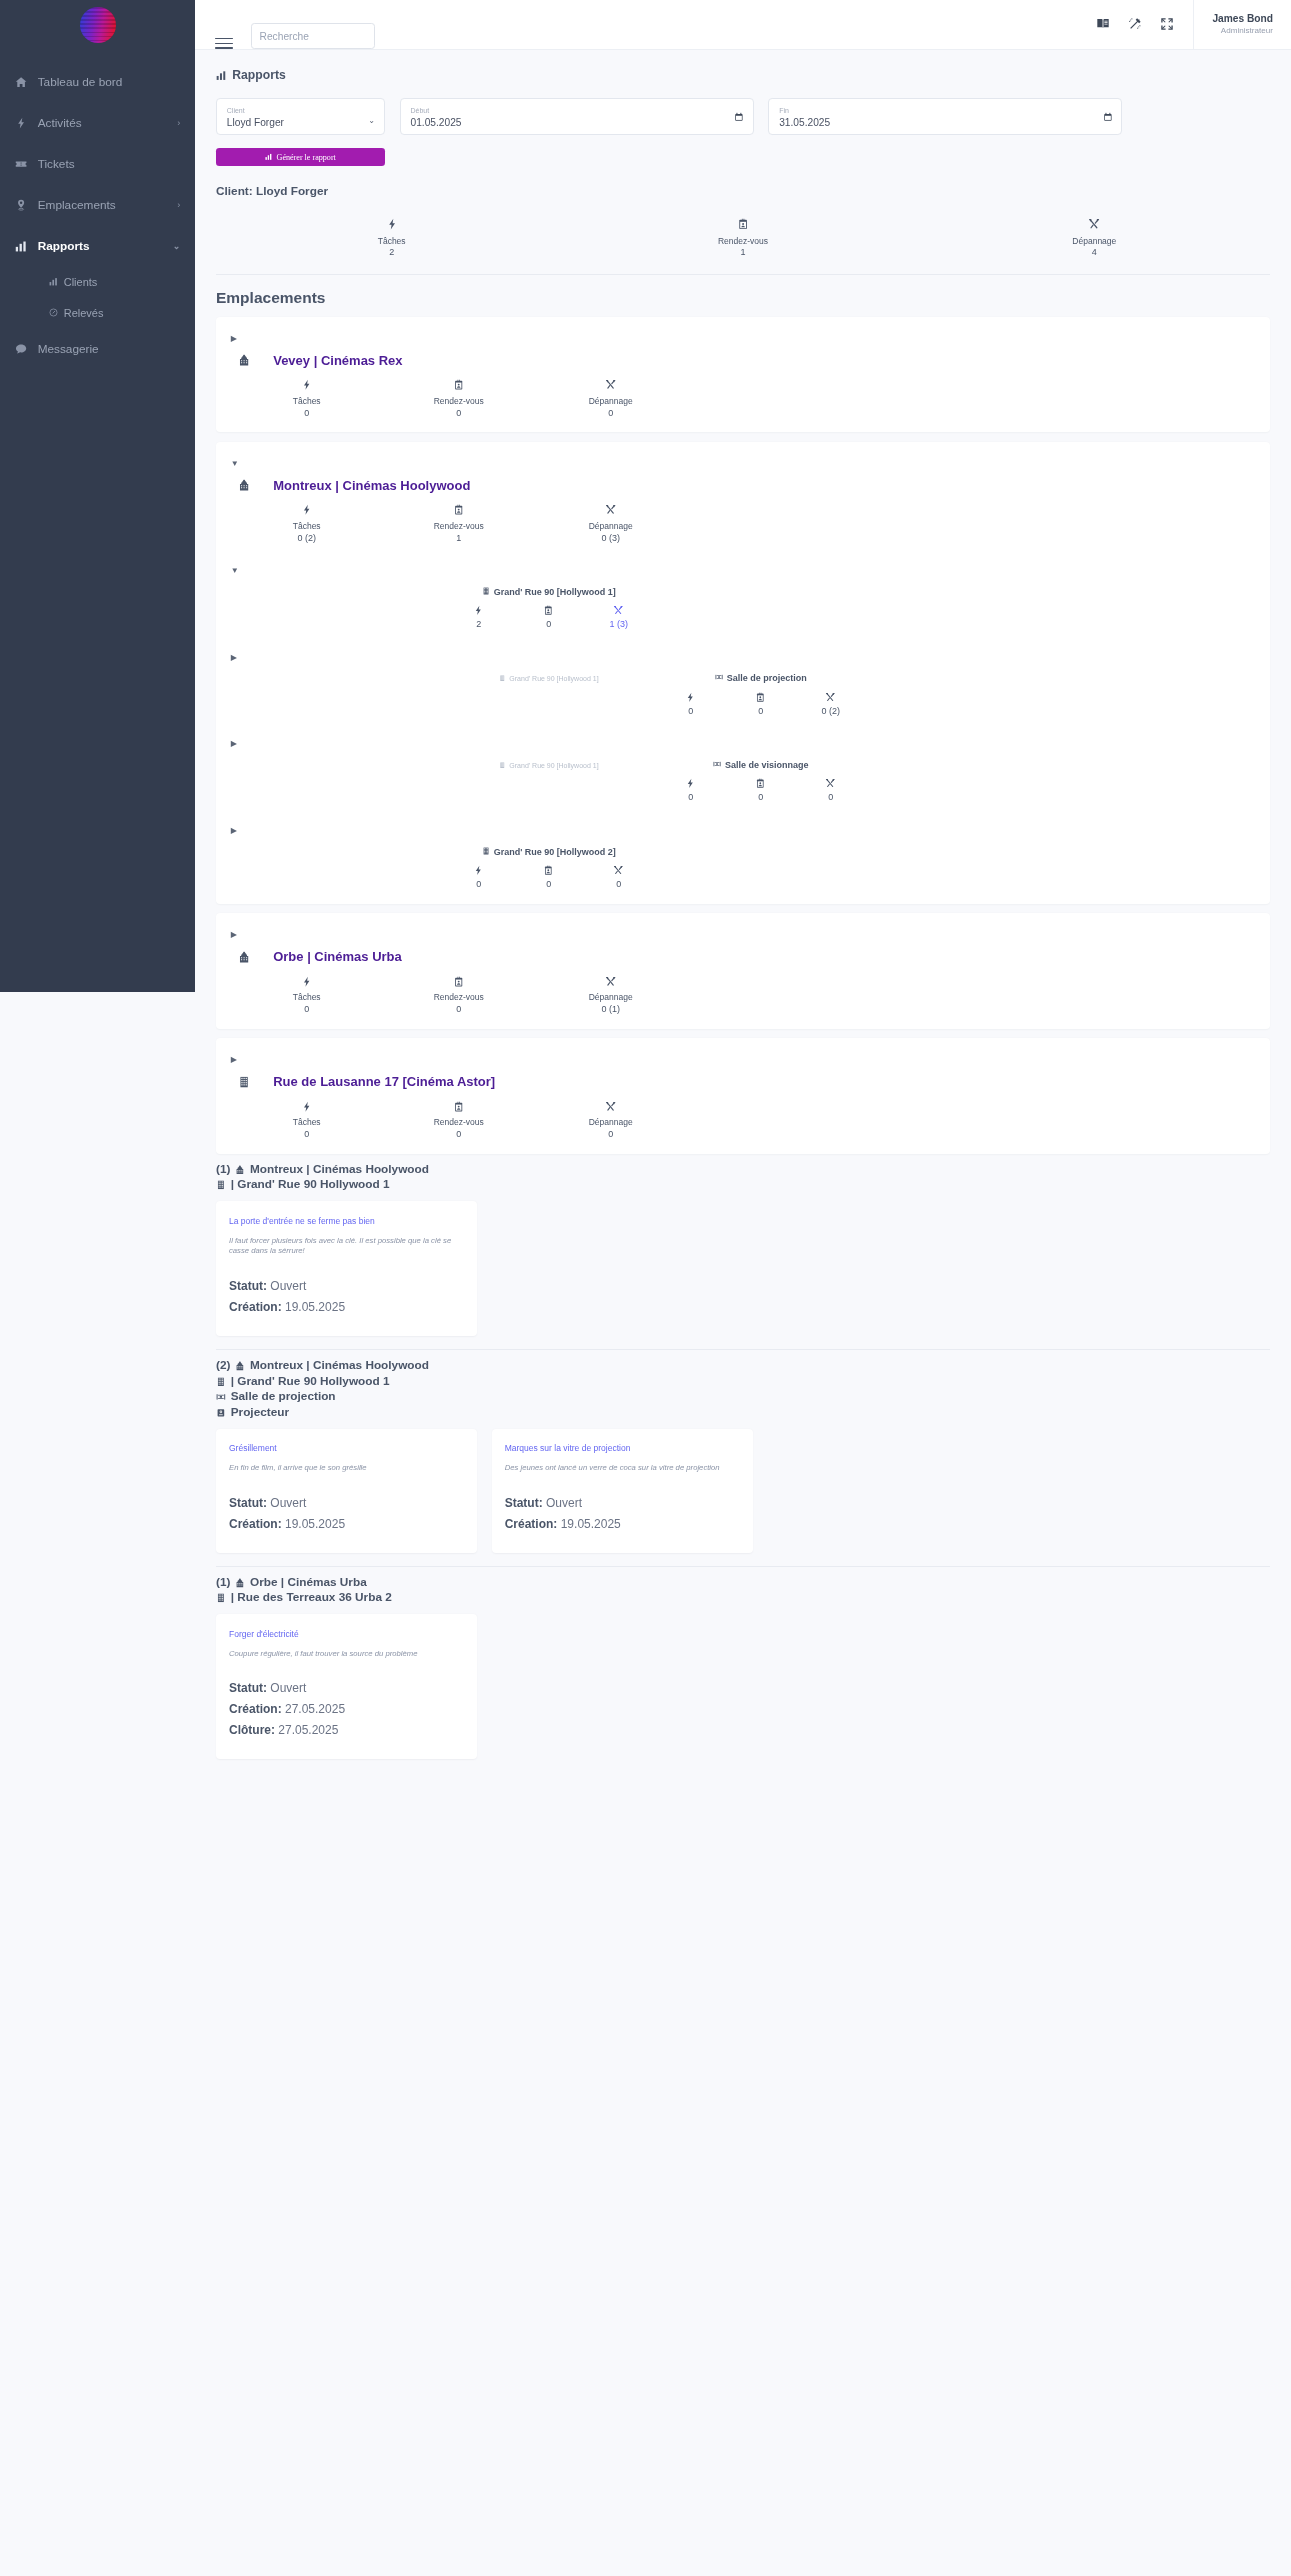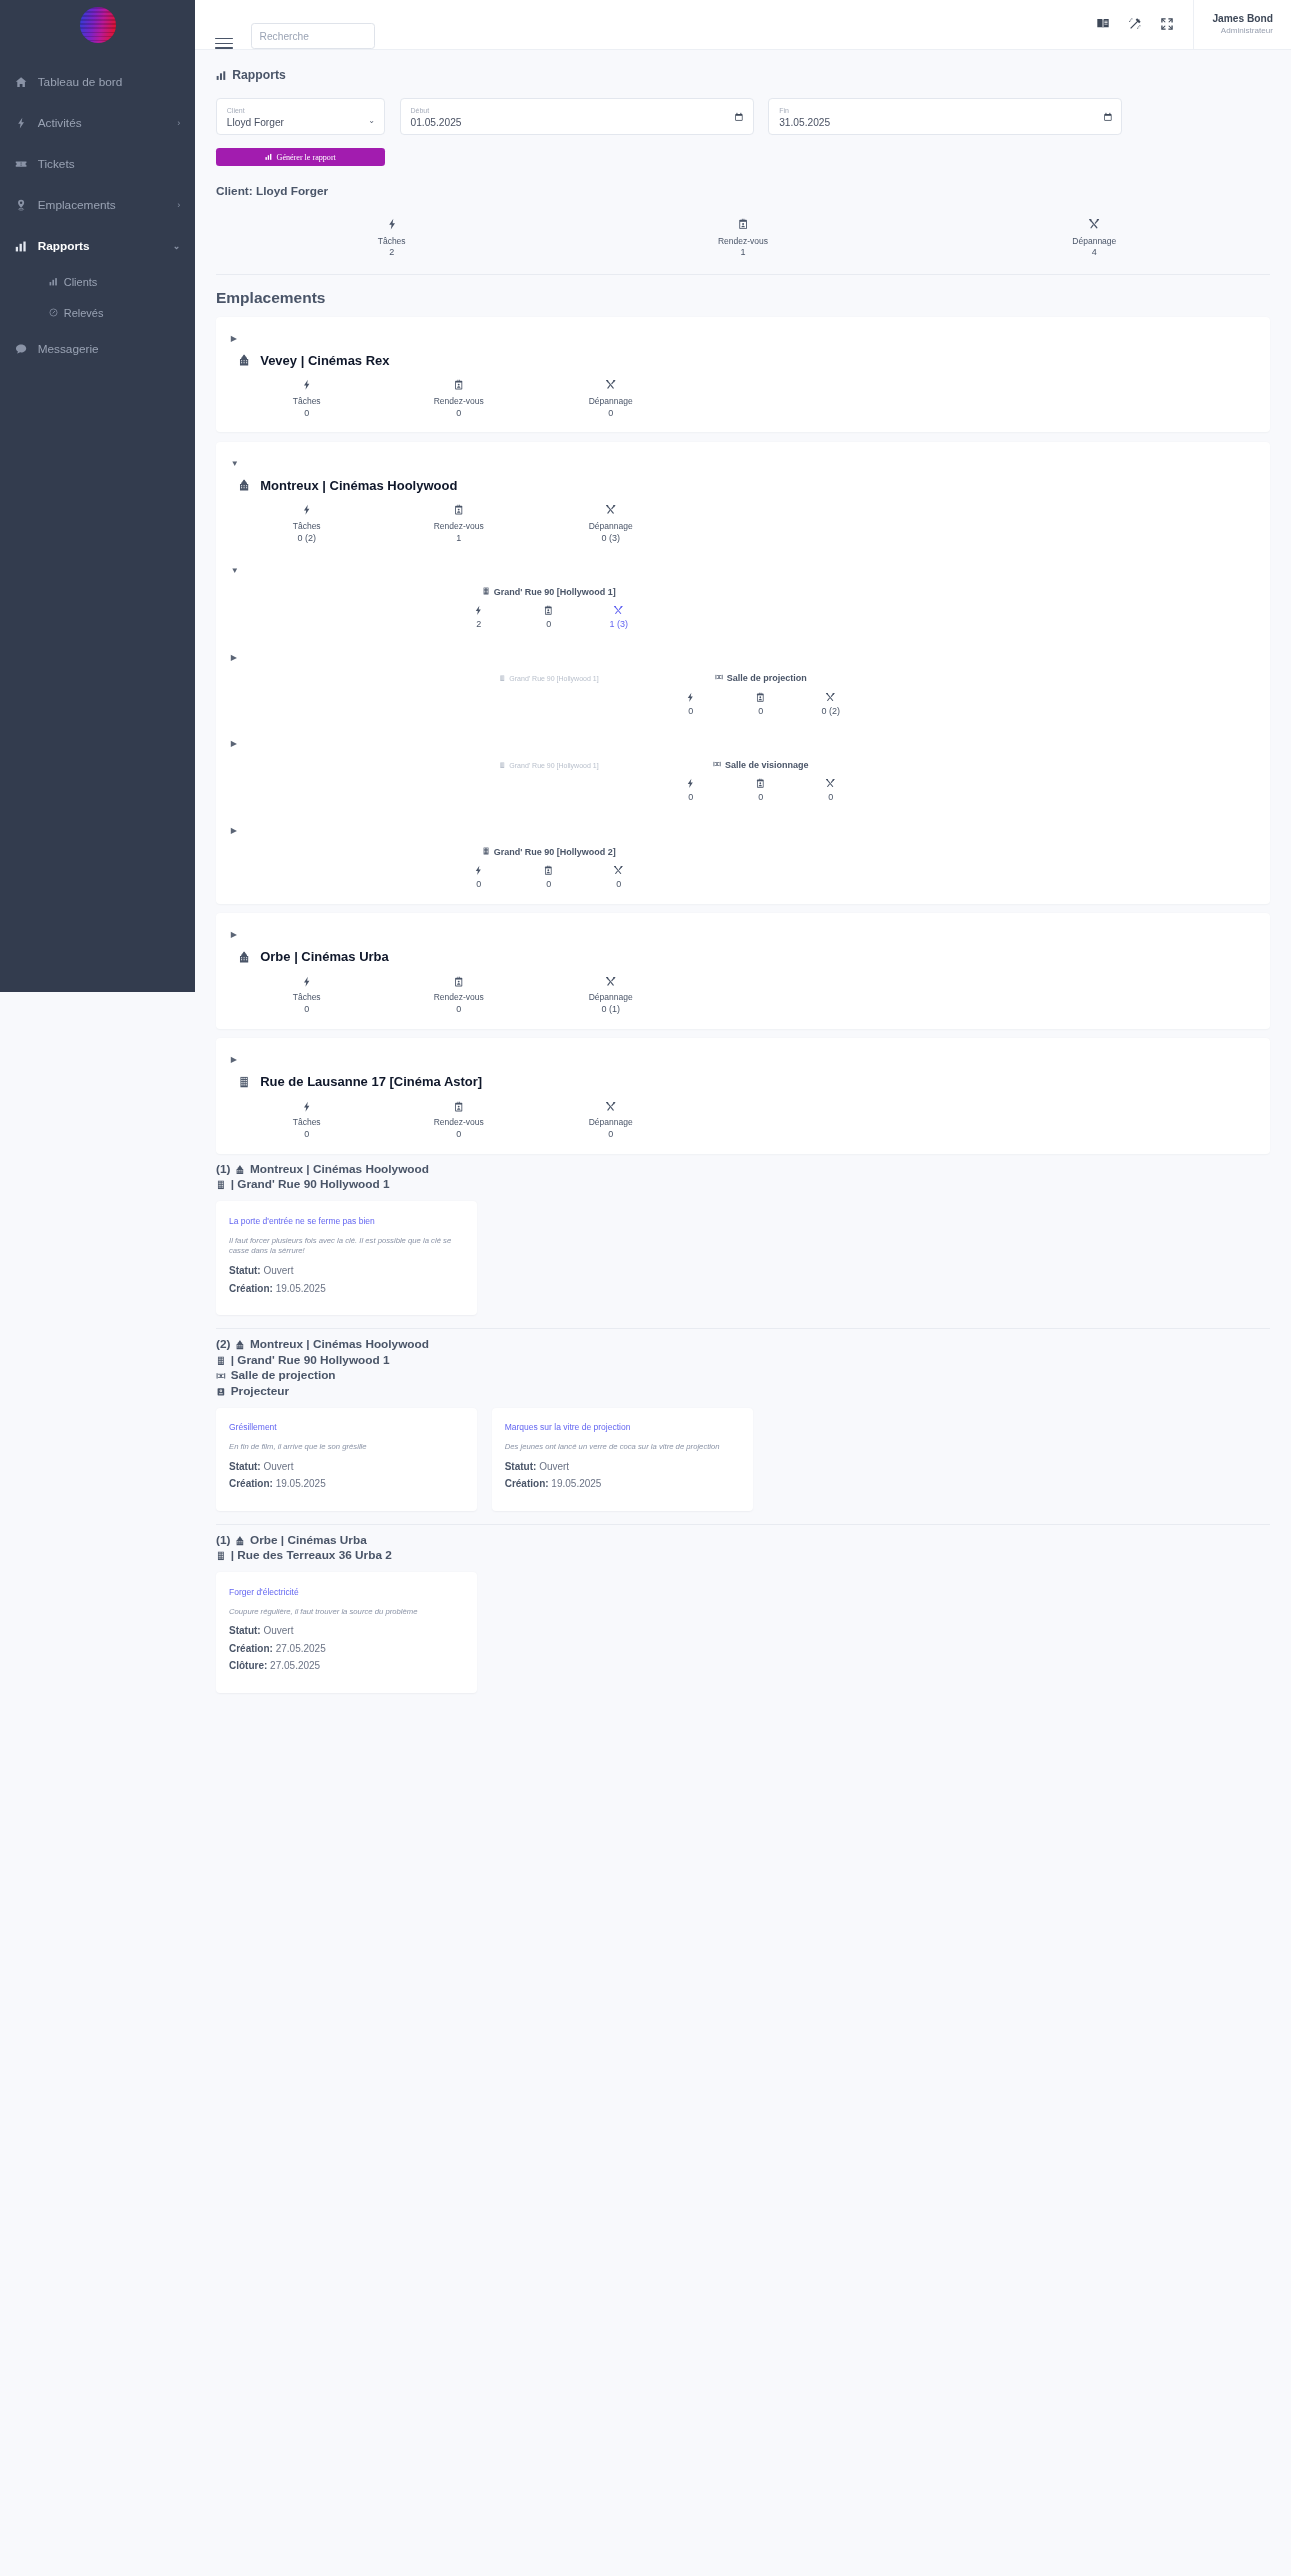--- a/index.html
+++ b/index.html
@@ -109,22 +109,22 @@
 
   .section-title { font-size: 15.5px; font-weight: bold; color: #4a5568; margin-top: 14.7px; }
 
   
   .loc-card {
     background: #fff; border-radius: 4.1px; margin-top: 9.8px; padding: 18px 14.7px 14.7px 14.7px;
     box-shadow: 0 0.8px 1.6px rgba(30,40,60,0.04);
   }
   .disclosure { font-size: 8.1px; color: #5b6576; cursor: pointer; line-height: 1; }
   .loc-title {
-    display: flex; align-items: center; gap: 10px; font-size: 13px; font-weight: bold;
-    color: #0f172a; margin-top: 9.8px; margin-left: 7.3px;
+    display: flex; align-items: center; gap: 23px; font-size: 13px; font-weight: bold;
+    color: #4c1d95; margin-top: 9.8px; margin-left: 7.3px;
   }
   .loc-title .lico { color: #4a5568; display: inline-flex; }
   .loc-kpis { display: flex; margin-top: 11.4px; width: 456px; }
   .loc-kpis .kpi { flex: 1; }
 
   
   .sub-block { margin-top: 24.4px; }
   .sub-line { display: flex; align-items: flex-start; margin-top: 9.8px; }
   .sub-col { width: 212px; text-align: center; }
   .sub-col.spacer { }
@@ -147,21 +147,21 @@
   .der-heading { font-size: 11.8px; font-weight: bold; color: #4a5568; line-height: 1.32; }
   .der-heading .row { display: flex; align-items: center; gap: 4.9px; }
   .der-heading .hico { display: inline-flex; color: #4a5568; }
   .der-cards { display: flex; gap: 14.7px; margin-top: 8.1px; }
   .der-card {
     background: #fff; border-radius: 4.1px; width: 261px; min-height: 81px;
     padding: 14.7px 13px 18px 13px; box-shadow: 0 0.8px 1.6px rgba(30,40,60,0.05);
   }
   .der-card .dtitle { font-size: 8.5px; color: #6366f1; cursor: pointer; }
   .der-card .ddesc { font-size: 7.7px; color: #8a93a6; font-style: italic; margin-top: 9.8px; line-height: 1.4; }
-  .der-card .dmeta { font-size: 10px; color: #6b7385; margin-top: 5px; line-height: 1.75; }
+  .der-card .dmeta { font-size: 12px; color: #6b7385; margin-top: 19px; line-height: 1.75; }
   .der-card .dmeta b { color: #4a5568; }
 
   .footer {
     margin-top: 21px; border-top: 0.8px solid #e8ebf1; padding: 11.4px 21px 14.7px 21px;
     font-size: 7.7px; color: #9aa3b4;
   }
   .footer a { color: #6366f1; text-decoration: none; }
 </style>
 </head>
 <body>

